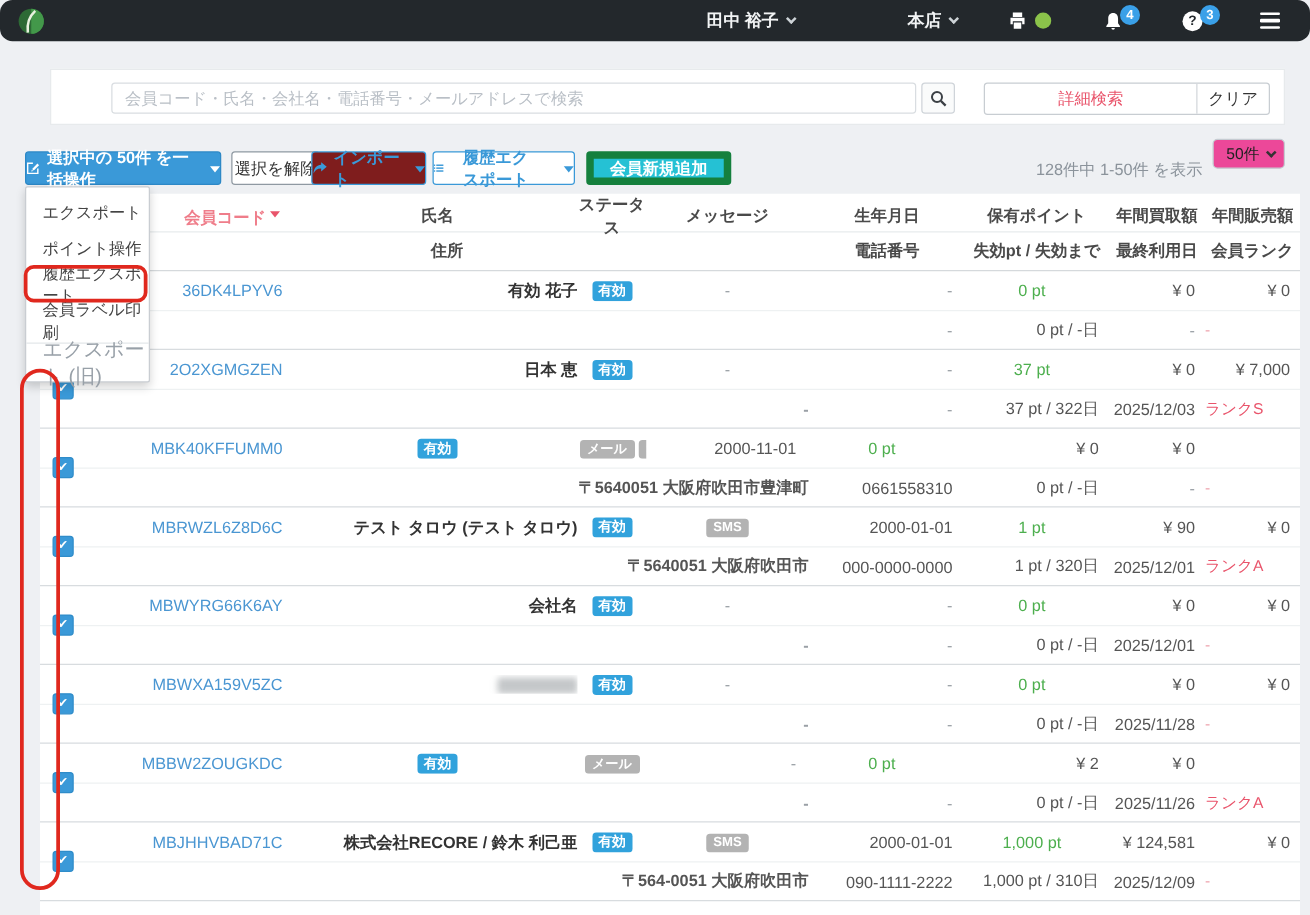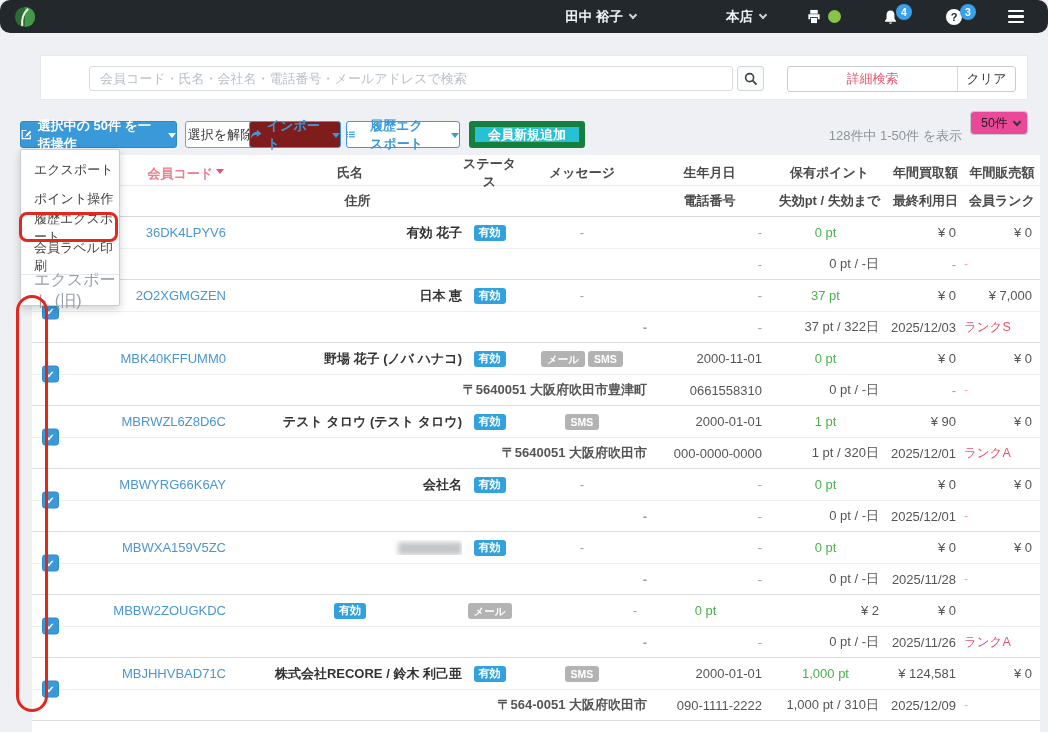--- a/index.html
+++ b/index.html
@@ -266,21 +266,20 @@
     </div>
     <div class="rcheck">
             <span class="chk-mark">✔</span>
           </div>
   </div>
 
   <div class="member-row">
     <div class="grid rline1">
       <div class="c"></div>
       <div class="c ta-r code">MBK40KFFUMM0</div>
-      <div class="c ta-l name">野場 花子 (ノバ ハナコ)</div>
       <div class="c ta-c"><span class="sbadge">有効</span></div>
       <div class="c ta-c"><span class="gbadge">メール</span><span class="gbadge">SMS</span></div>
       <div class="c ta-r birth">2000-11-01</div>
       <div class="c ta-r points">0 pt</div>
       <div class="c ta-r money">¥ 0</div>
       <div class="c ta-r money">¥ 0</div>
     </div>
     <div class="grid rline2">
       <div class="c ta-l addr">〒5640051 大阪府吹田市豊津町</div>
       <div class="c ta-r phone">0661558310</div>

